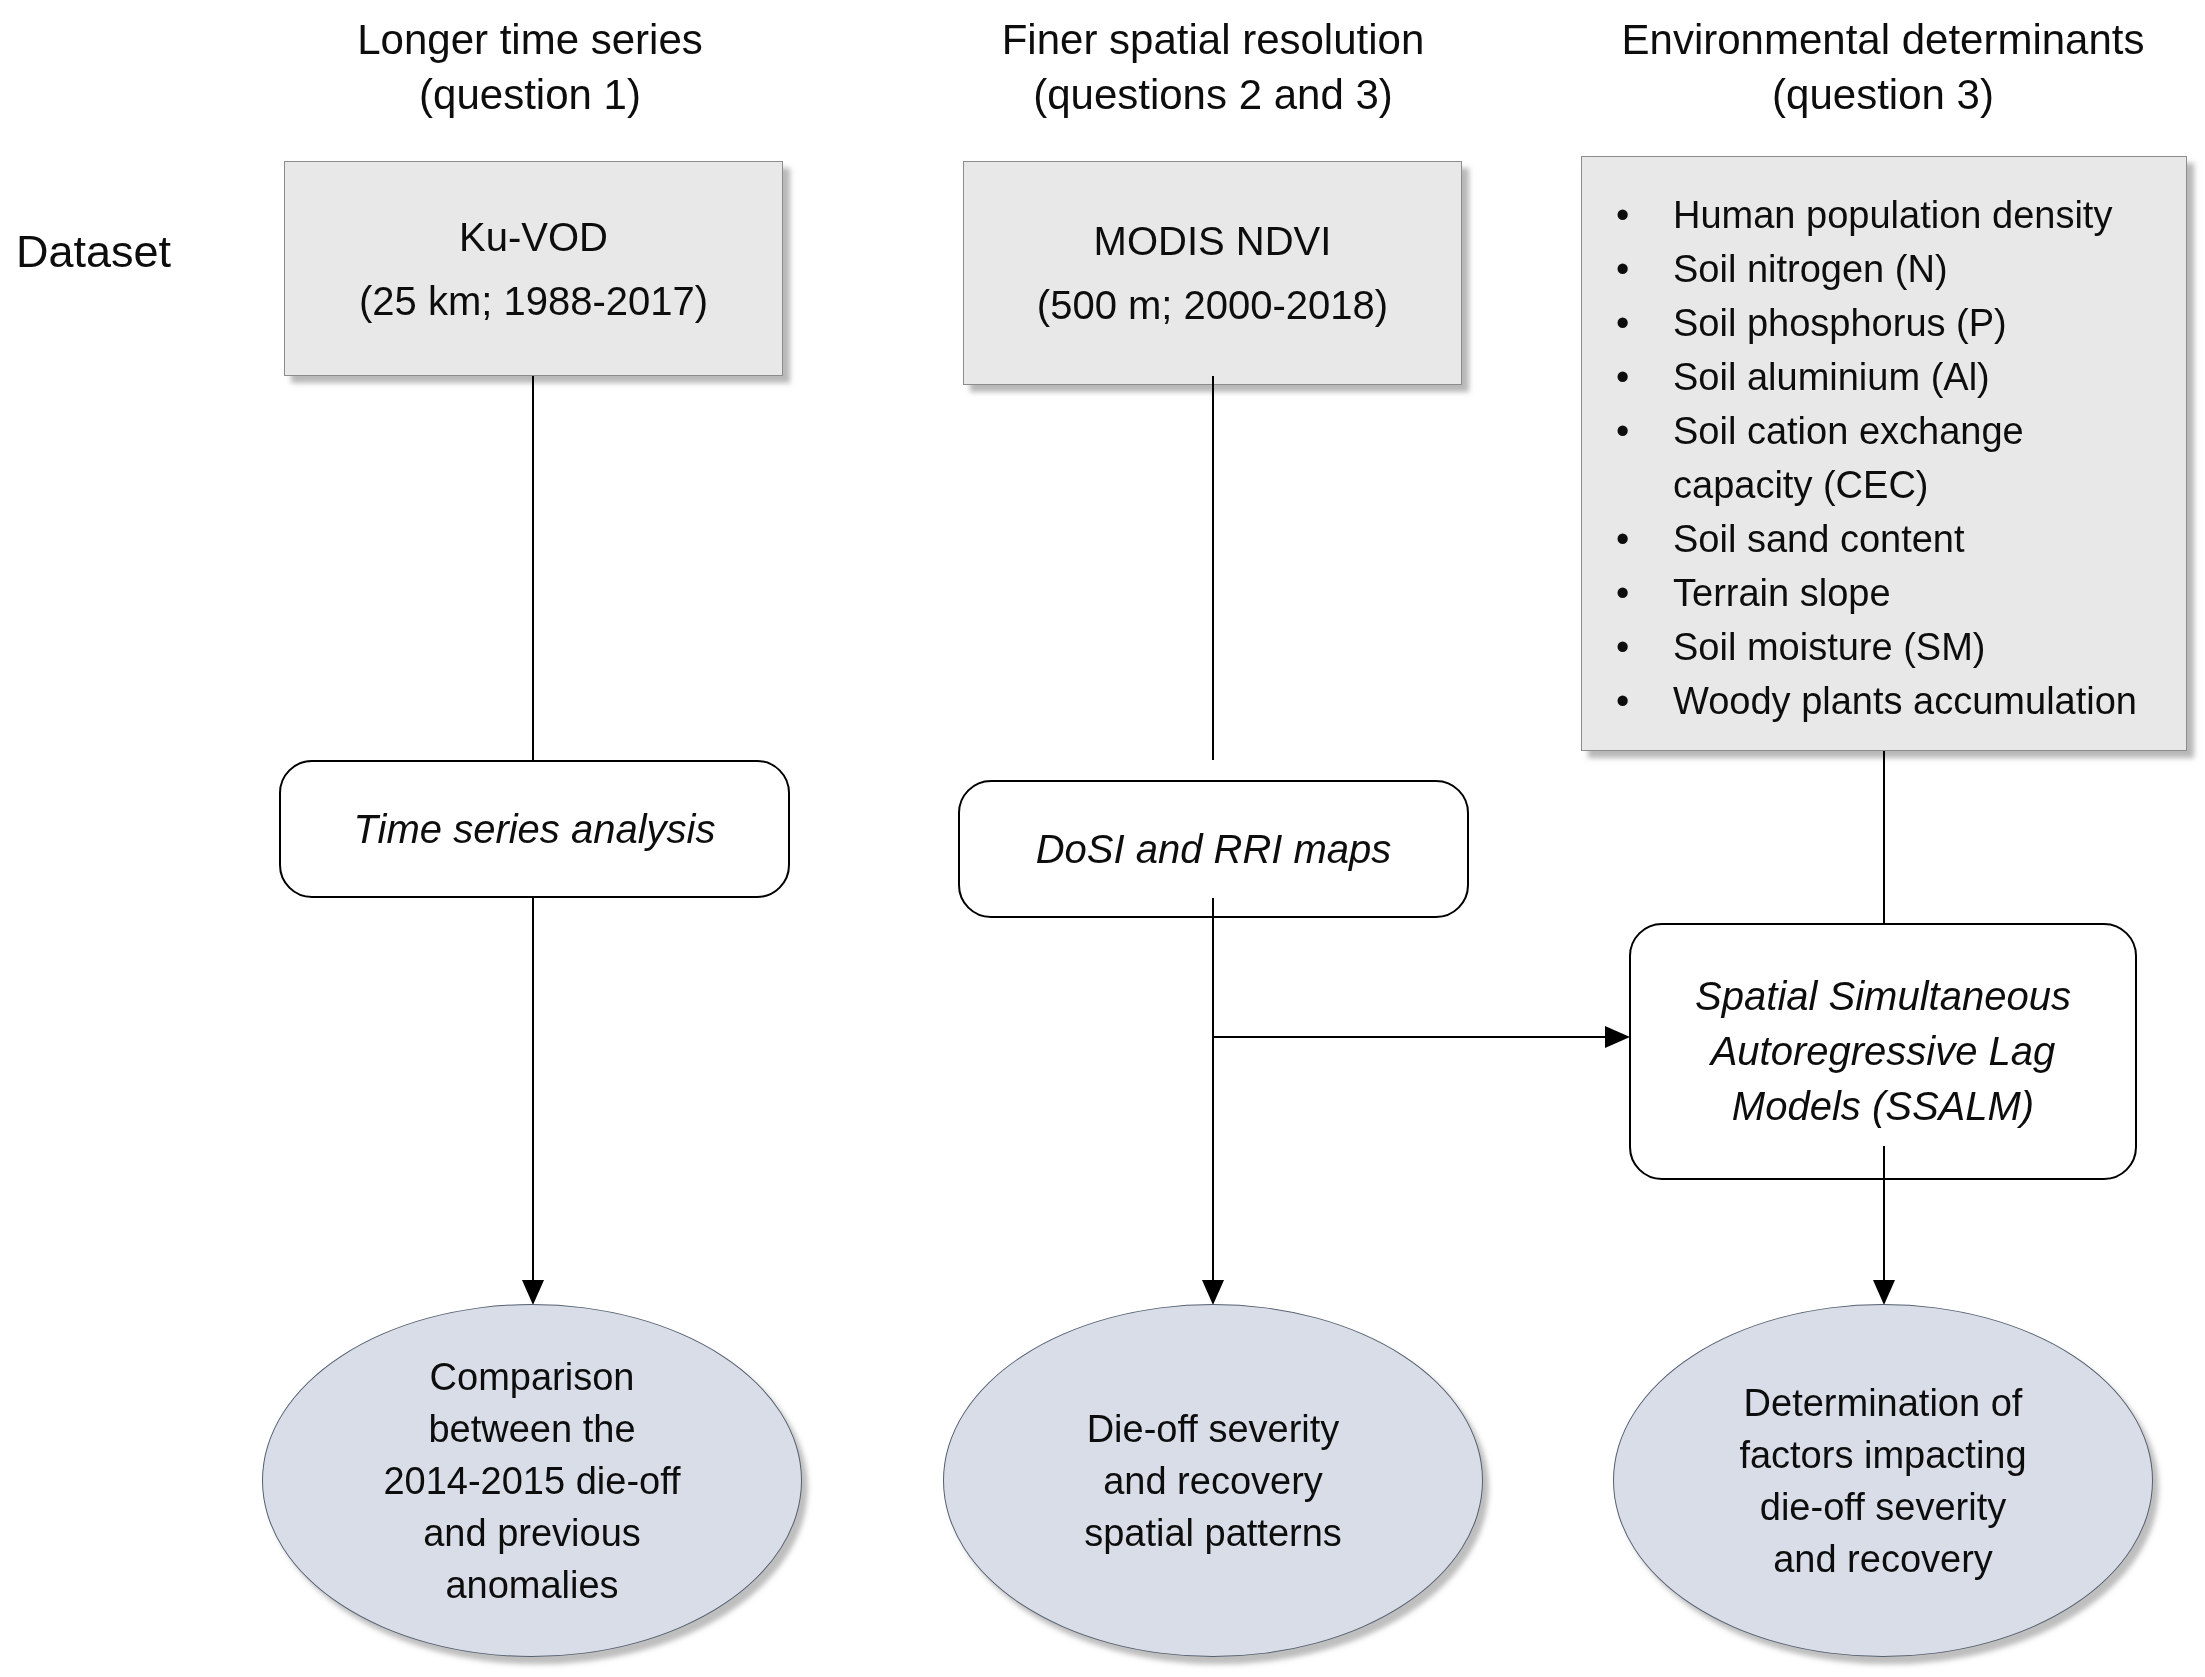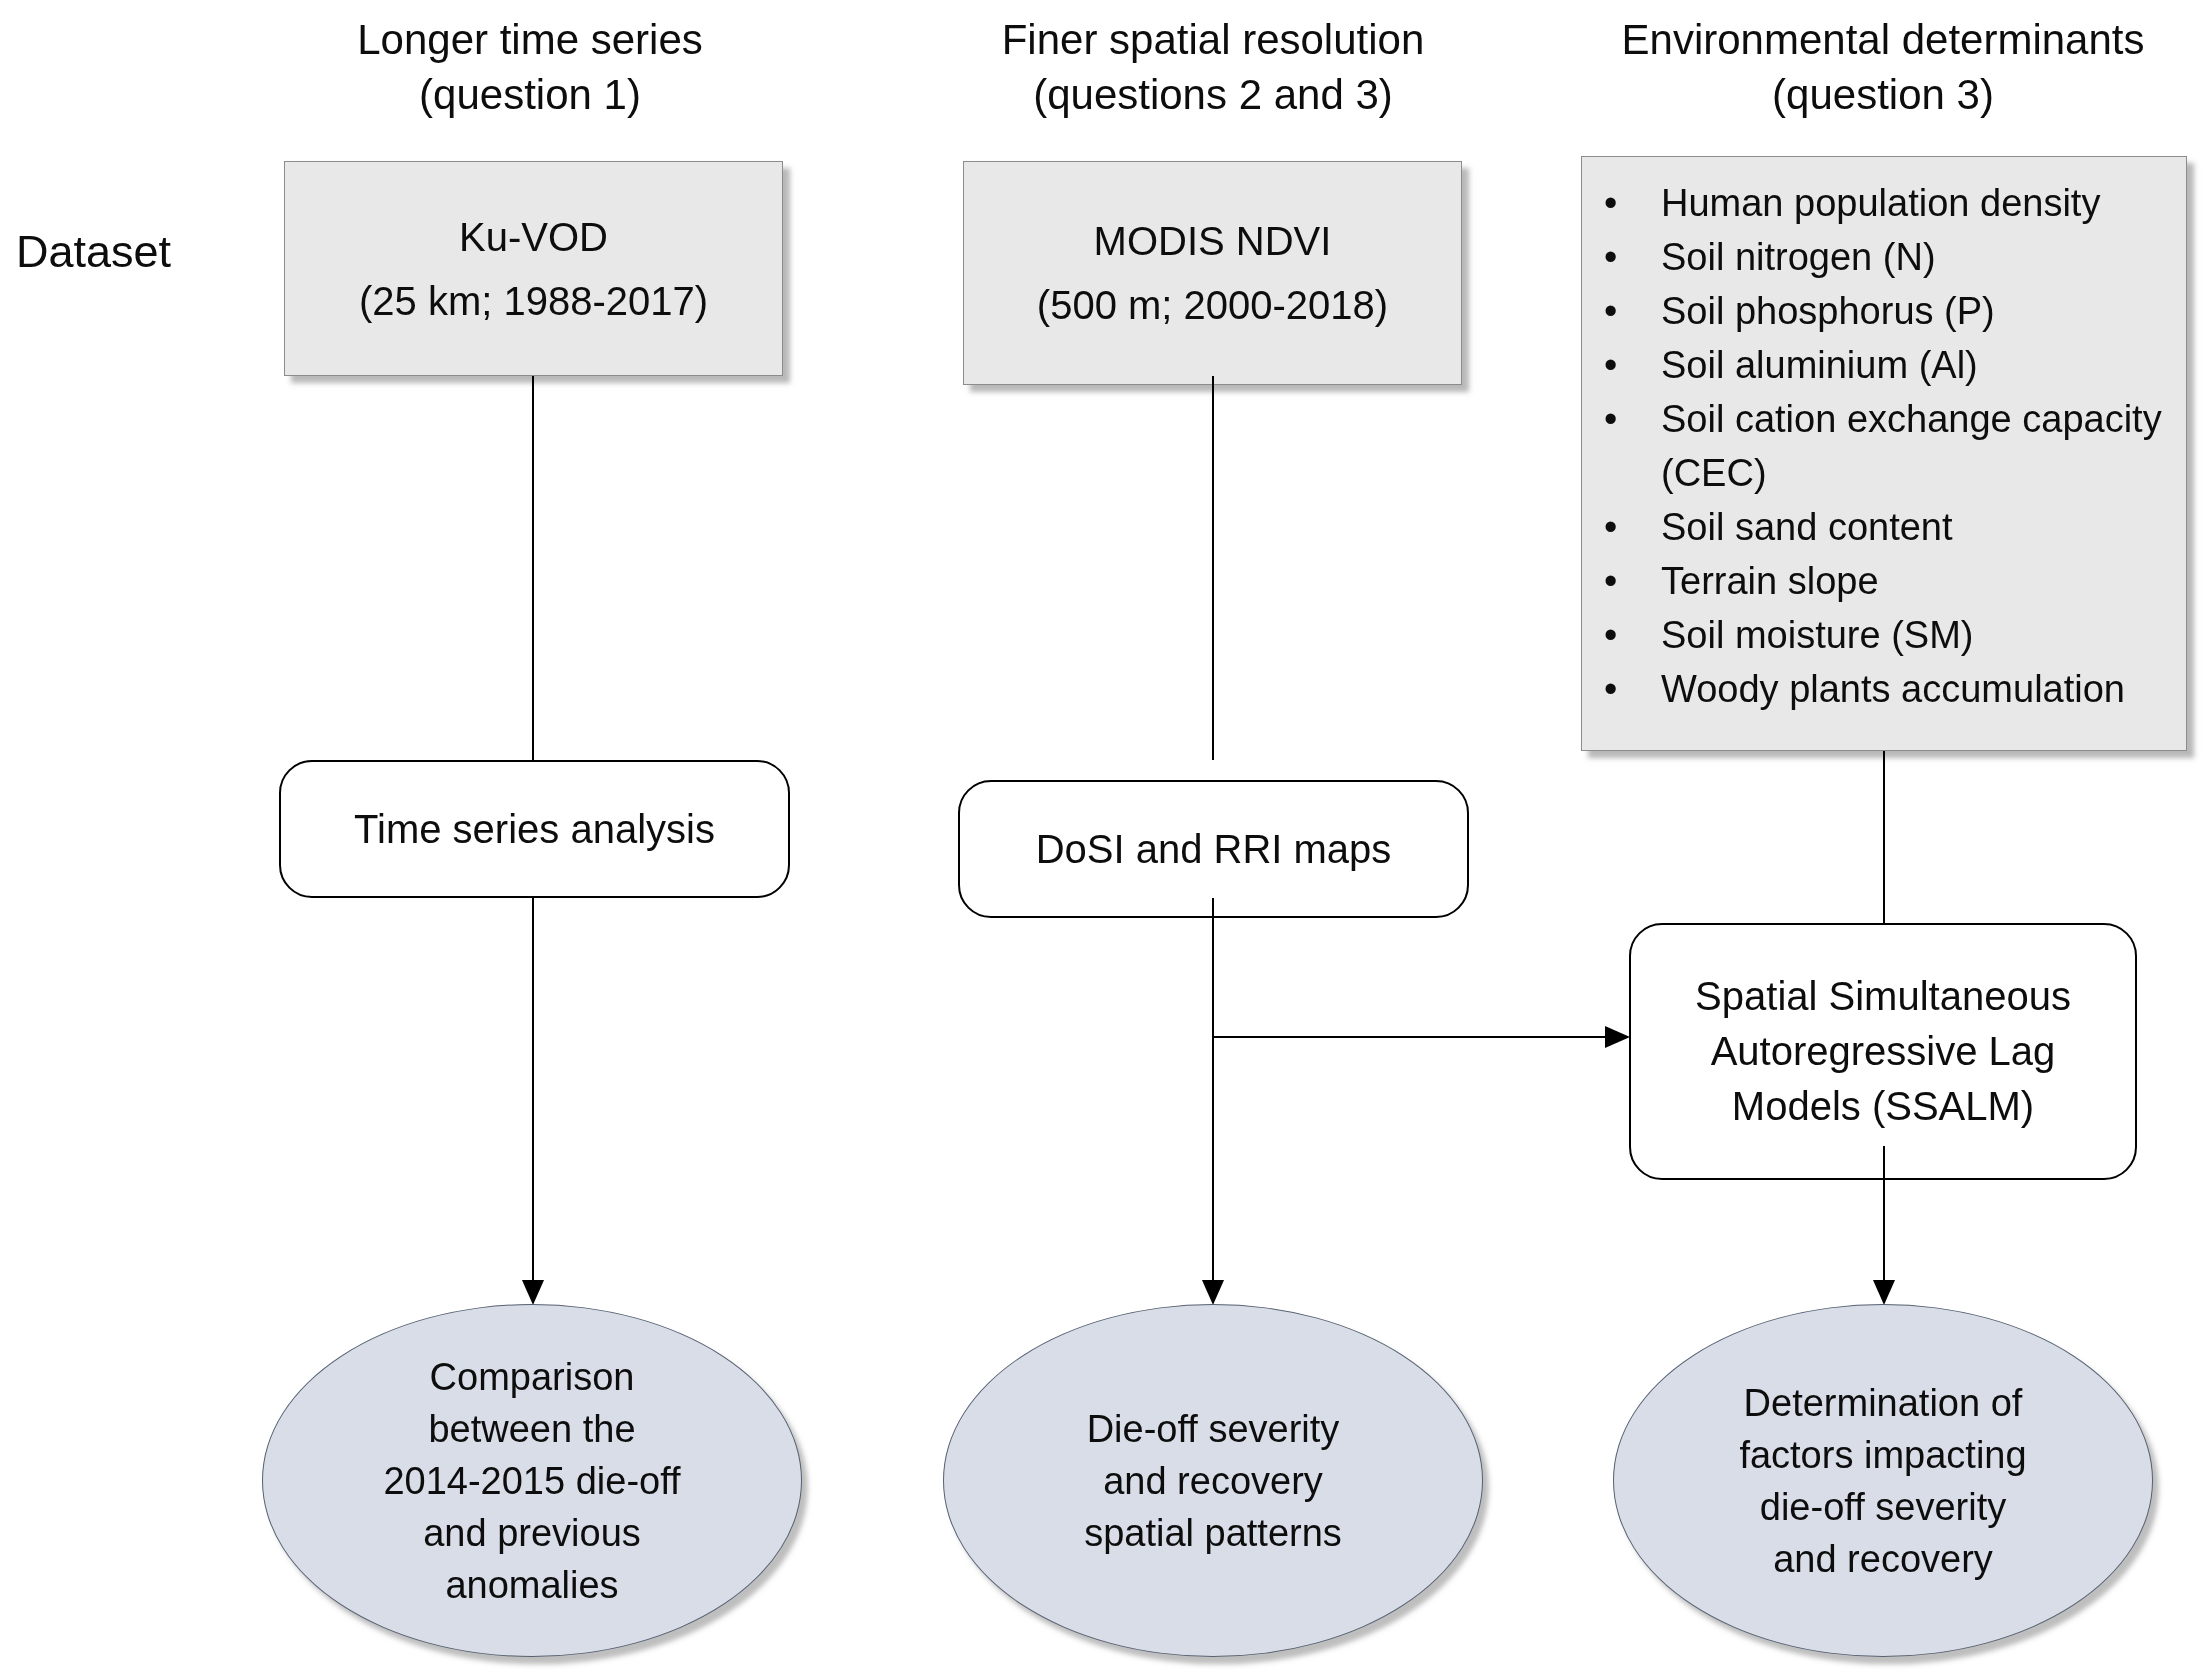--- a/index.html
+++ b/index.html
@@ -18,27 +18,27 @@
   .dataset-box{
     position:absolute;background:#e8e8e8;border:1.5px solid #8c8c8c;
     box-shadow:7.3px 7.3px 5.1px rgba(125,125,125,0.55);
     display:flex;align-items:center;justify-content:center;text-align:center;
     font-size:40px;line-height:64px;box-sizing:border-box;
   }
   .dataset-box.listbox{
     align-items:flex-start;justify-content:flex-start;text-align:left;
     padding:19px 10.2px 0 22px;font-size:38px;line-height:54px;
   }
-  .bullet-list{margin:0;padding:0;list-style:none;}
+  .bullet-list{margin:12px;padding:0;list-style:none;}
   .bullet-list li{padding-left:57px;}
   .bullet-list li::before{content:"\2022";display:inline-block;width:57px;margin-left:-57px;}
   .process-box{
     position:absolute;background:#ffffff;border:2.2px solid #000000;border-radius:33px;
     display:flex;align-items:center;justify-content:center;text-align:center;
-    font-size:40px;line-height:55px;box-sizing:border-box;
+    font-size:40px;line-height:55px;box-sizing:border-box;font-style:italic;
   }
   .outcome-ellipse{
     position:absolute;width:540px;height:353px;border-radius:50%;
     background:#d9dde8;border:1.5px solid #556070;
     box-shadow:5.8px 7.3px 5.8px rgba(125,125,125,0.5);
     display:flex;align-items:center;justify-content:center;text-align:center;
     font-size:38px;line-height:52px;box-sizing:border-box;
   }
   .vline{position:absolute;width:2.2px;background:#000000;}
   .hline{position:absolute;height:2.2px;background:#000000;}

